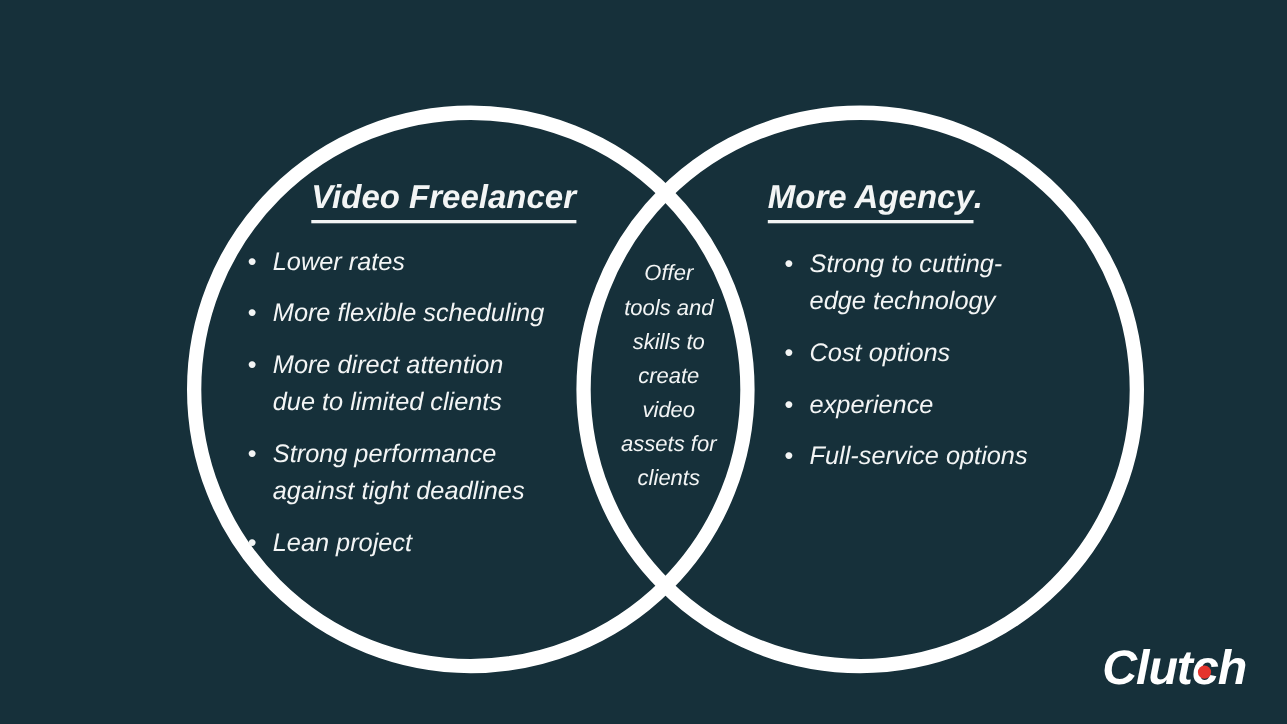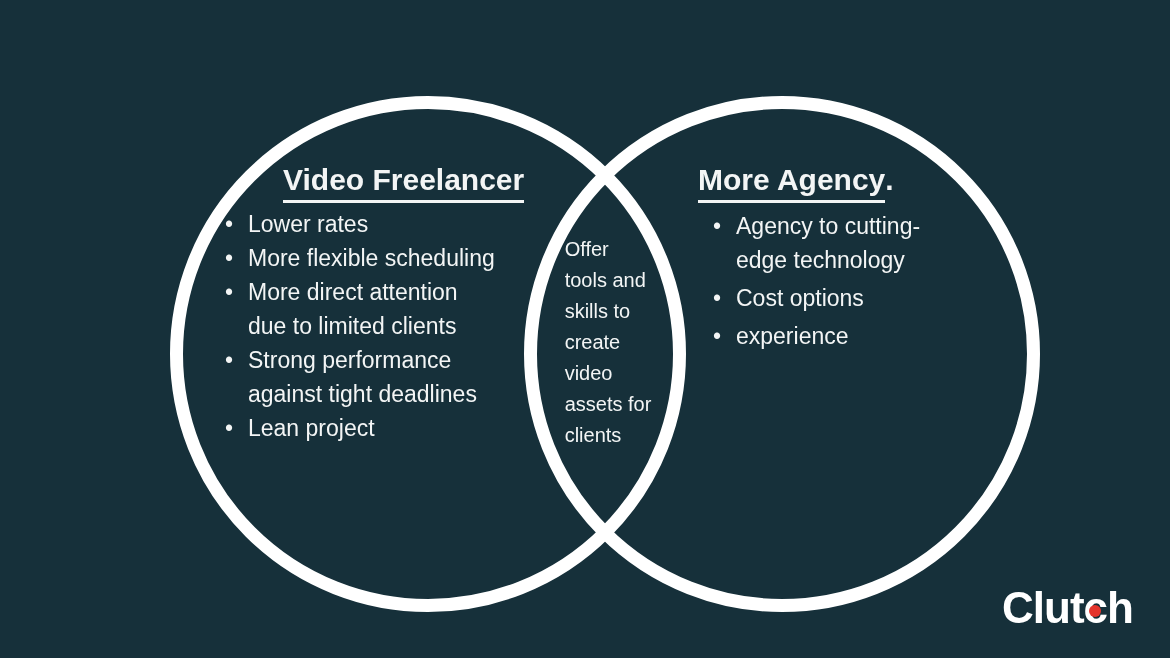--- a/index.html
+++ b/index.html
@@ -9,21 +9,21 @@
     --accent: #e5342c;
   }
   * { margin: 0; padding: 0; box-sizing: border-box; }
   html, body {
     width: 1170px; height: 658px;
     background: var(--bg);
     font-family: "Liberation Sans", sans-serif;
     color: var(--ink);
     overflow: hidden;
   }
-  .stage { position: relative; width: 1170px; height: 658px; }
+  .stage { position: relative; width: 1170px; height: 658px; font-style: italic; }
 
   
   .circle {
     position: absolute;
     width: 516px; height: 516px;
     border: 13px solid var(--stroke);
     border-radius: 50%;
   }
   .circle-left  { left: 170px; top: 96px; }
   .circle-right { left: 524px; top: 96px; }
@@ -48,34 +48,34 @@
   .vlist {
     position: absolute;
     list-style: none;
     font-size: 23px;
     line-height: 34px;
     z-index: 3;
   }
   .list-left  { left: 225px; top: 207px; }
   .list-right { left: 713px; top: 209px; }
   .list-right li { margin-bottom: 4px; }
-  .vlist li { position: relative; padding-left: 23px; }
+  .vlist li { position: relative; padding-left: 23px; margin-top: 13px; }
   .vlist li::before {
     content: "\2022";
     position: absolute;
     left: 0; top: 0;
   }
   .vlist .line { display: block; white-space: nowrap; }
 
   
   .overlap {
     position: absolute;
     left: 608px; top: 234px;
     transform: translateX(-50%);
-    text-align: left;
+    text-align: center;
     font-size: 20px;
     line-height: 31px;
     z-index: 3;
   }
   .overlap .line { display: block; white-space: nowrap; }
 
   
   .logo {
     position: absolute;
     left: 1002px; top: 583px;
@@ -126,28 +126,31 @@
       <span class="line">Strong performance</span>
       <span class="line">against tight deadlines</span>
     </li>
     <li>
       <span class="line">Lean project</span>
     </li>
   </ul>
 
   <ul class="vlist list-right">
     <li>
-      <span class="line">Agency to cutting-</span>
+      <span class="line">Strong to cutting-</span>
       <span class="line">edge technology</span>
     </li>
     <li>
       <span class="line">Cost options</span>
     </li>
     <li>
       <span class="line">experience</span>
+    </li>
+    <li>
+      <span class="line">Full-service options</span>
     </li>
   </ul>
 
   <div class="overlap">
     <span class="line">Offer</span>
     <span class="line">tools and</span>
     <span class="line">skills to</span>
     <span class="line">create</span>
     <span class="line">video</span>
     <span class="line">assets for</span>

